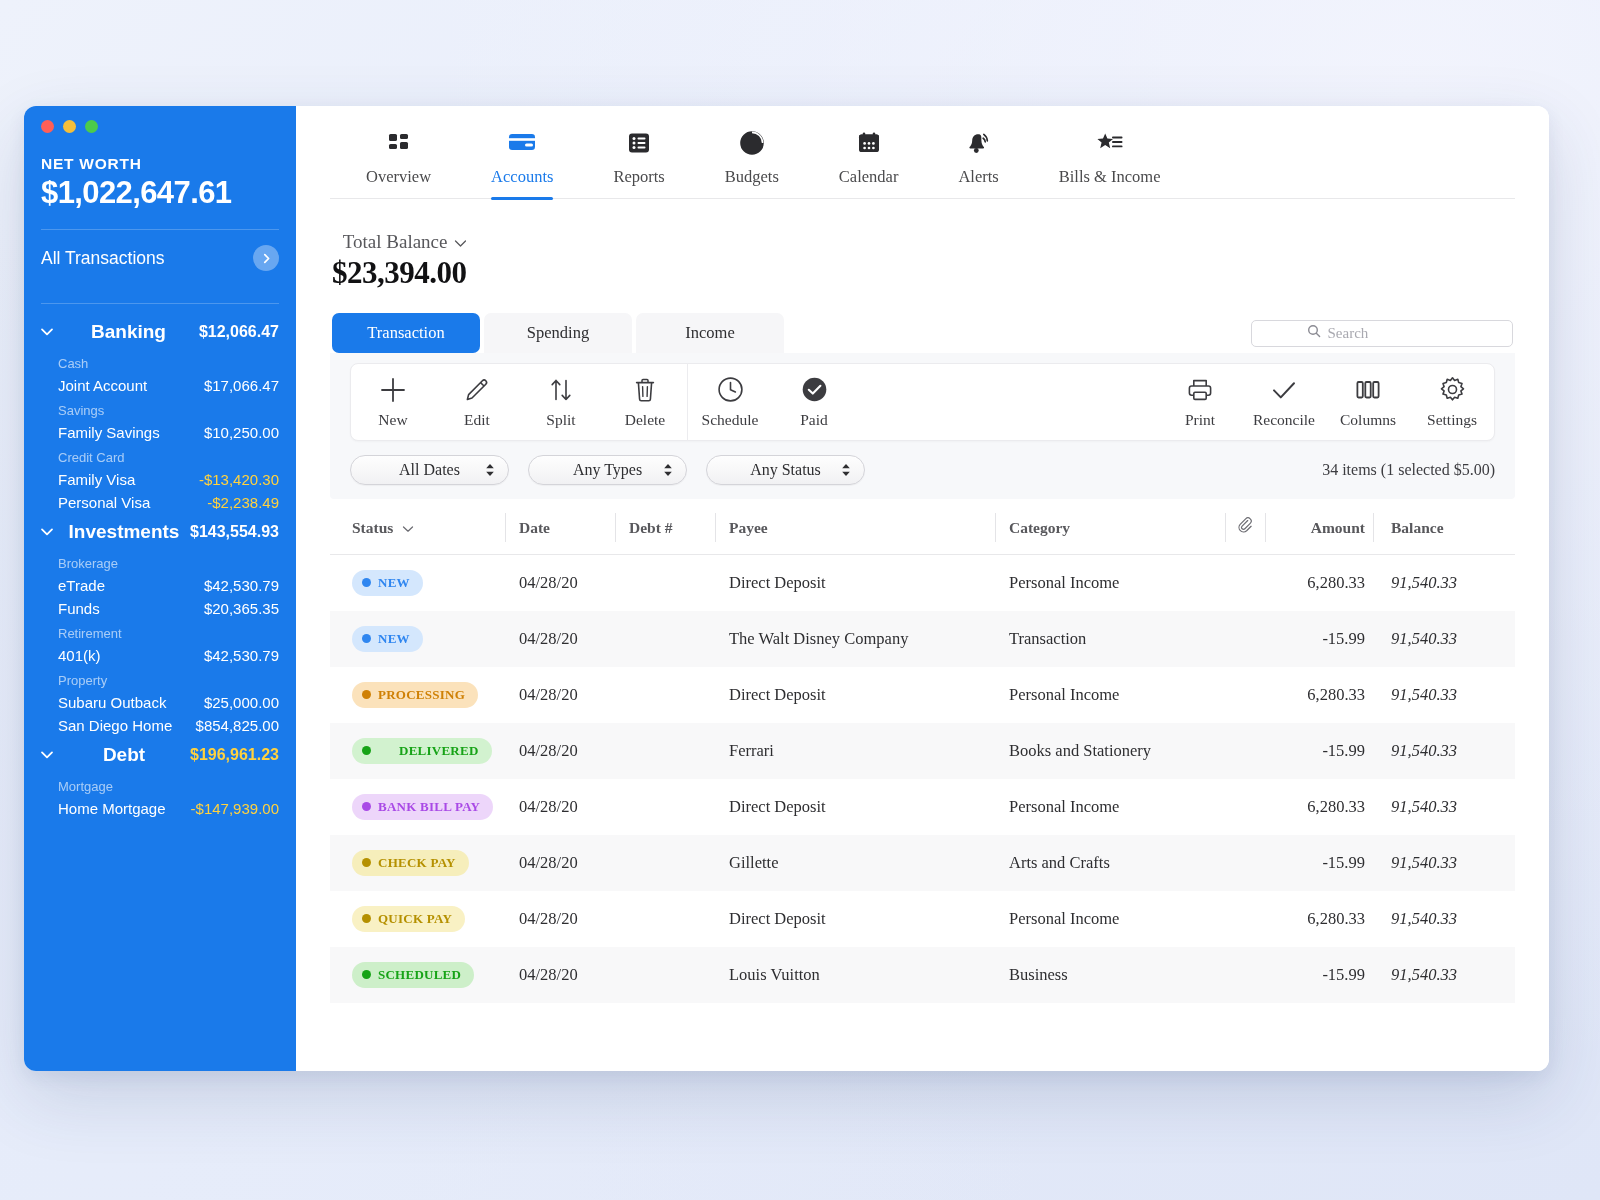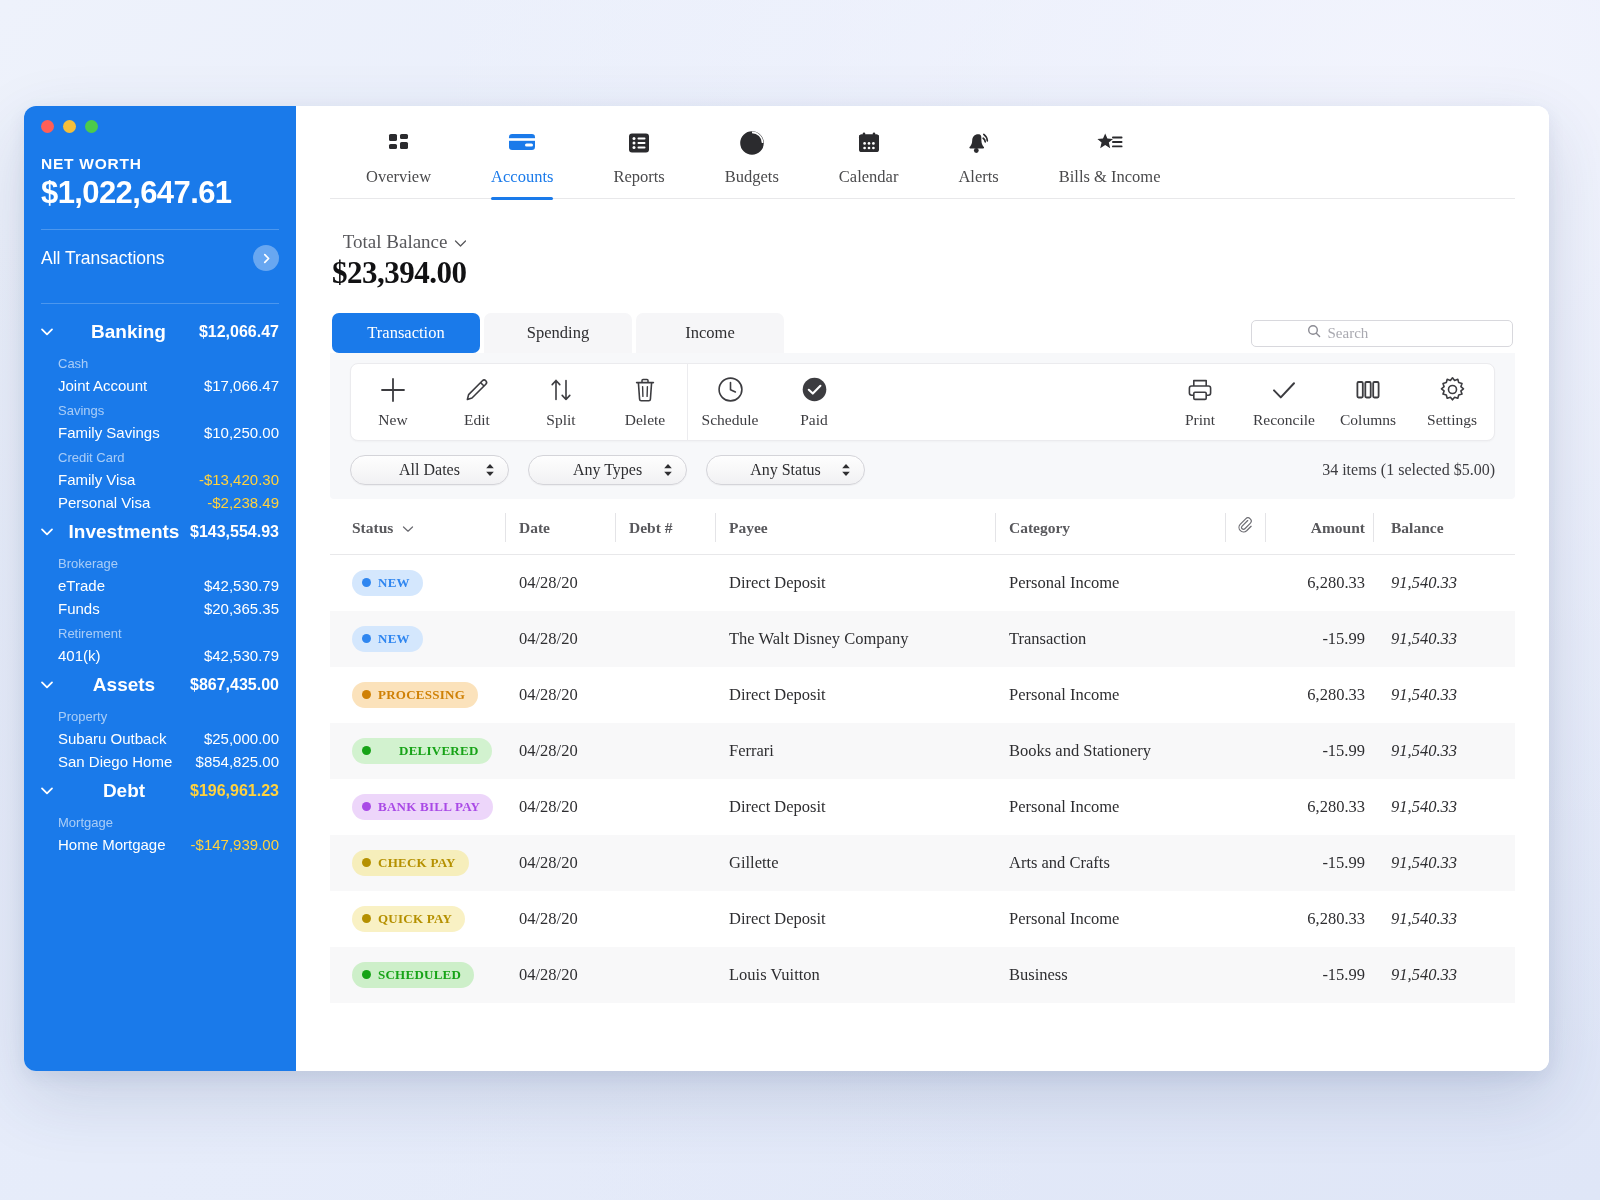--- a/index.html
+++ b/index.html
@@ -309,29 +309,20 @@
           <span class="acct-amt">$42,530.79</span>
         </div>
         <div class="acct-row">
           <span class="acct-name">Funds</span>
           <span class="acct-amt">$20,365.35</span>
         </div>
         <div class="sub-head">Retirement</div>
         <div class="acct-row">
           <span class="acct-name">401(k)</span>
           <span class="acct-amt">$42,530.79</span>
-        </div>
-        <div class="grp-row">
-          <span class="grp-caret">
-            <svg width="14" height="10" viewBox="0 0 14 10">
-              <path d="M2 2.4 L7 7.4 L12 2.4" fill="none" stroke="#ffffff" stroke-width="1.8" stroke-linecap="round" stroke-linejoin="round"></path>
-            </svg>
-          </span>
-          <span class="grp-name">Assets</span>
-          <span class="grp-amt">$867,435.00</span>
         </div>
         <div class="sub-head">Property</div>
         <div class="acct-row">
           <span class="acct-name">Subaru Outback</span>
           <span class="acct-amt">$25,000.00</span>
         </div>
         <div class="acct-row">
           <span class="acct-name">San Diego Home</span>
           <span class="acct-amt">$854,825.00</span>
         </div>

